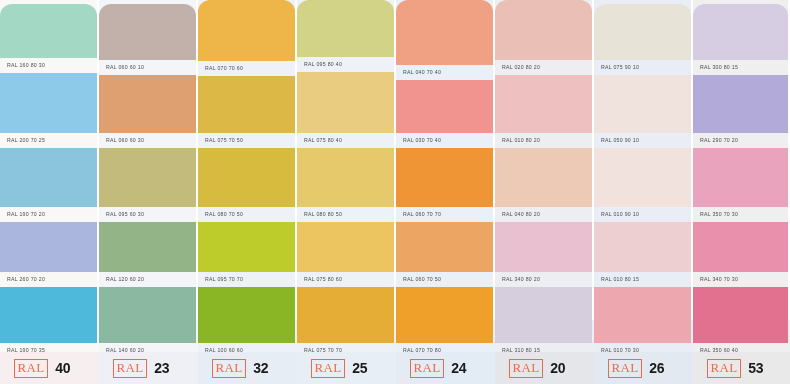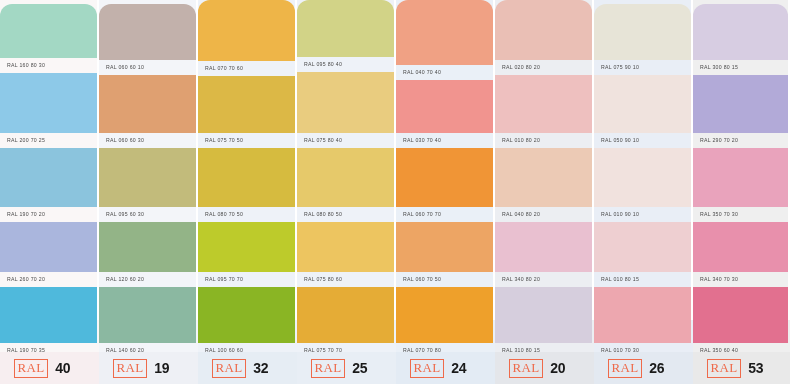--- a/index.html
+++ b/index.html
@@ -94,21 +94,21 @@
         <div class="swatch" title="RAL 095 60 30" style="top: 148px; height: 59px; background: rgb(194, 187, 123); right: 2px;"></div>
         <div class="label" style="top: 207px; right: 2px; background: rgb(243, 245, 249);">RAL 095 60 30</div>
         <div class="swatch" title="RAL 120 60 20" style="top: 222px; height: 50px; background: rgb(147, 180, 135); right: 2px;"></div>
         <div class="label" style="top: 272px; right: 2px; background: rgb(243, 245, 249);">RAL 120 60 20</div>
         <div class="swatch" title="RAL 140 60 20" style="top: 287px; height: 56px; background: rgb(139, 184, 161); right: 2px;"></div>
         <div class="label" style="top: 343px; right: 2px; background: rgb(243, 245, 249);">RAL 140 60 20</div>
         <div class="gutter" style="right: 0px; bottom: 32px;"></div>
       </div>
       <div class="footer" style="background: rgb(238, 240, 245);">
         <span class="ral-mark">RAL</span>
-        <span class="ral-num">19</span>
+        <span class="ral-num">23</span>
       </div>
     </div>
     <div class="column" style="left: 198px; width: 99px;">
       <div class="card" style="top: 0px; bottom: 32px; background: rgb(238, 242, 248);">
         <div class="swatch" title="RAL 070 70 60" style="top: 0px; height: 61px; background: rgb(238, 181, 72); right: 2px; border-top-left-radius: 12px; border-top-right-radius: 12px;"></div>
         <div class="label" style="top: 61px; right: 2px; background: rgb(238, 242, 248);">RAL 070 70 60</div>
         <div class="swatch" title="RAL 075 70 50" style="top: 76px; height: 57px; background: rgb(220, 184, 70); right: 2px;"></div>
         <div class="label" style="top: 133px; right: 2px; background: rgb(238, 242, 248);">RAL 075 70 50</div>
         <div class="swatch" title="RAL 080 70 50" style="top: 148px; height: 59px; background: rgb(214, 187, 63); right: 2px;"></div>
         <div class="label" style="top: 207px; right: 2px; background: rgb(238, 242, 248);">RAL 080 70 50</div>

